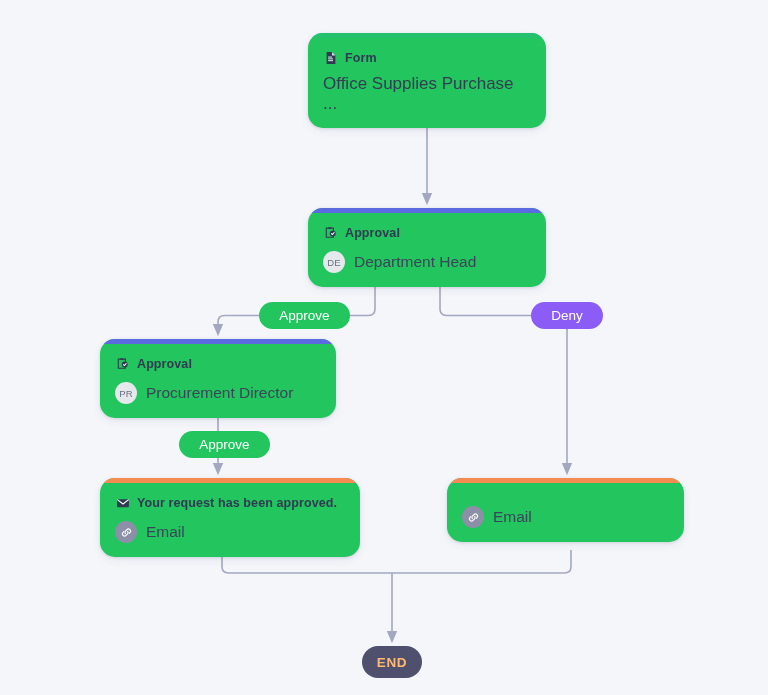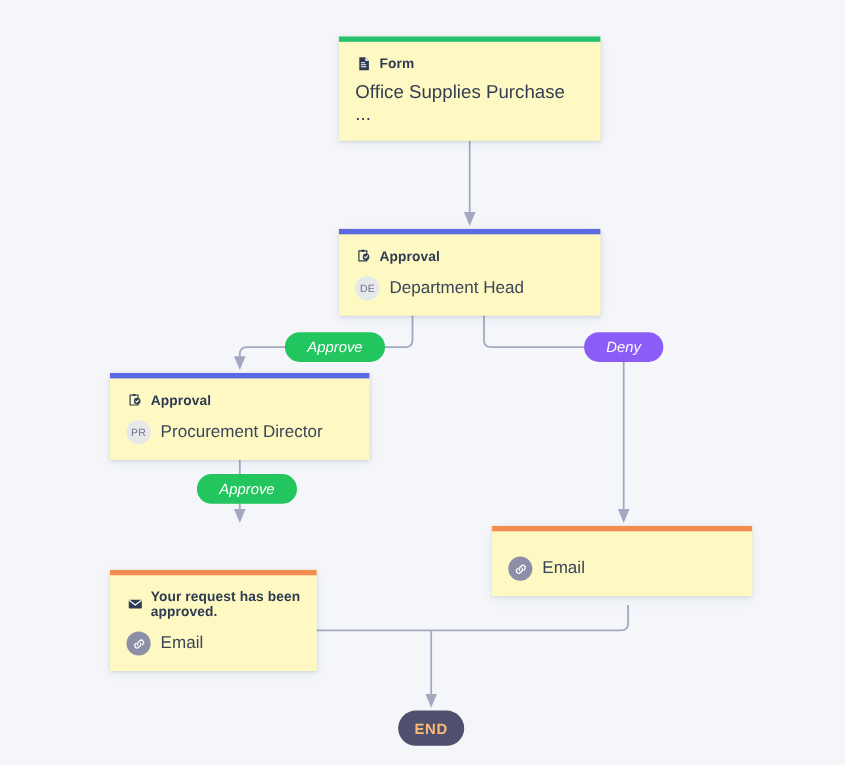--- a/index.html
+++ b/index.html
@@ -29,22 +29,22 @@
     left: 0;
     top: 0;
     width: 768px;
     height: 695px;
     pointer-events: none;
   }
 
   
   .node {
     position: absolute;
-    background: #fef9c3;
-    border-radius: 0;
+    background: #22c55e;
+    border-radius: 15px;
     box-shadow: 0 1px 3px rgba(42, 51, 84, 0.13), 0 3px 10px rgba(42, 51, 84, 0.07);
     overflow: hidden;
     box-sizing: border-box;
   }
   .node-bar {
     height: 5px;
     width: 100%;
     display: block;
   }
   .node-body {
@@ -115,21 +115,20 @@
     height: 27px;
     border-radius: 14px;
     color: #ffffff;
     font-size: 13.5px;
     display: flex;
     align-items: center;
     justify-content: center;
     padding: 0 16px;
     box-sizing: border-box;
     white-space: nowrap;
-    font-style: italic;
   }
 
   
   .endnode {
     position: absolute;
     background: #4f4f6e;
     color: #fdba74;
     border-radius: 16px;
     font-size: 13.5px;
     font-weight: bold;
@@ -230,21 +229,21 @@
         </span>
         <span>Approval</span>
       </div>
       <div class="node-sub">
         <span class="avatar">PR</span>
         <span>Procurement Director</span>
       </div>
     </div>
   </div>
 
-  <div class="node" style="left:100px; top:478px; width:188px;margin-top:40px;">
+  <div class="node" style="left:100px; top:478px; width:260px;">
     <span class="node-bar" style="background:#f68b51;"></span>
     <div class="node-body">
       <div class="node-head">
         <span class="glyph">
           <svg viewBox="0 0 16 16" width="14" height="14" aria-hidden="true">
             <rect x="1.2" y="3.6" width="13.6" height="9.2" rx="1.1" fill="#2f3b52"></rect>
             <path d="M1.9 4.5 L8 9.2 L14.1 4.5" fill="none" stroke="#ffffff" stroke-width="1.25" stroke-linecap="round" stroke-linejoin="round"></path>
           </svg>
         </span>
         <span>Your request has been approved.</span>

